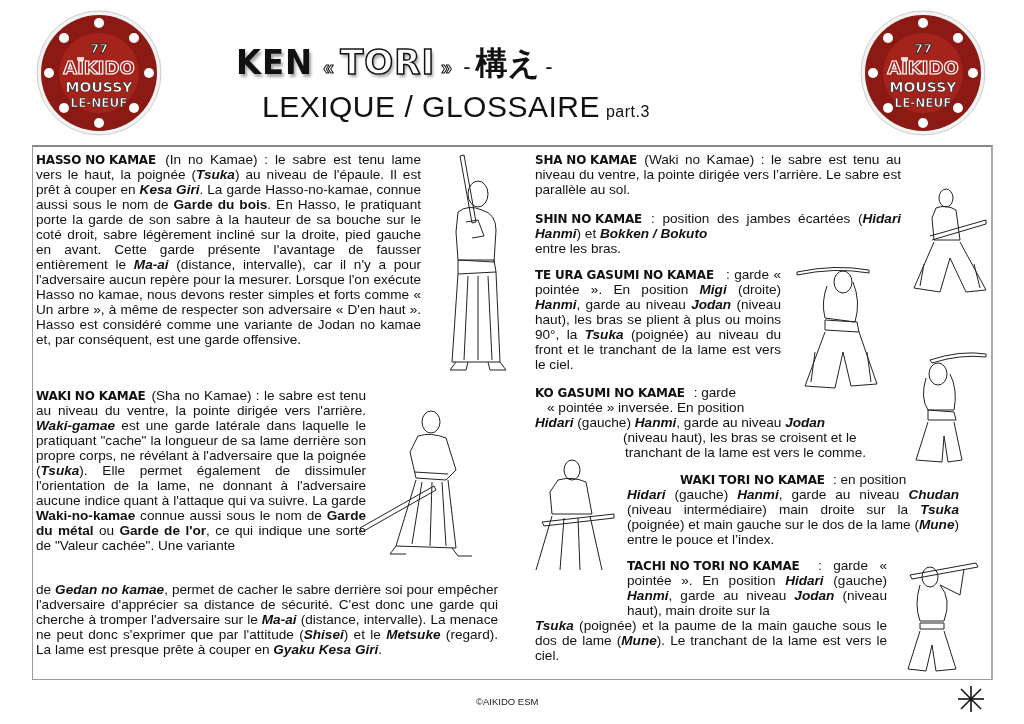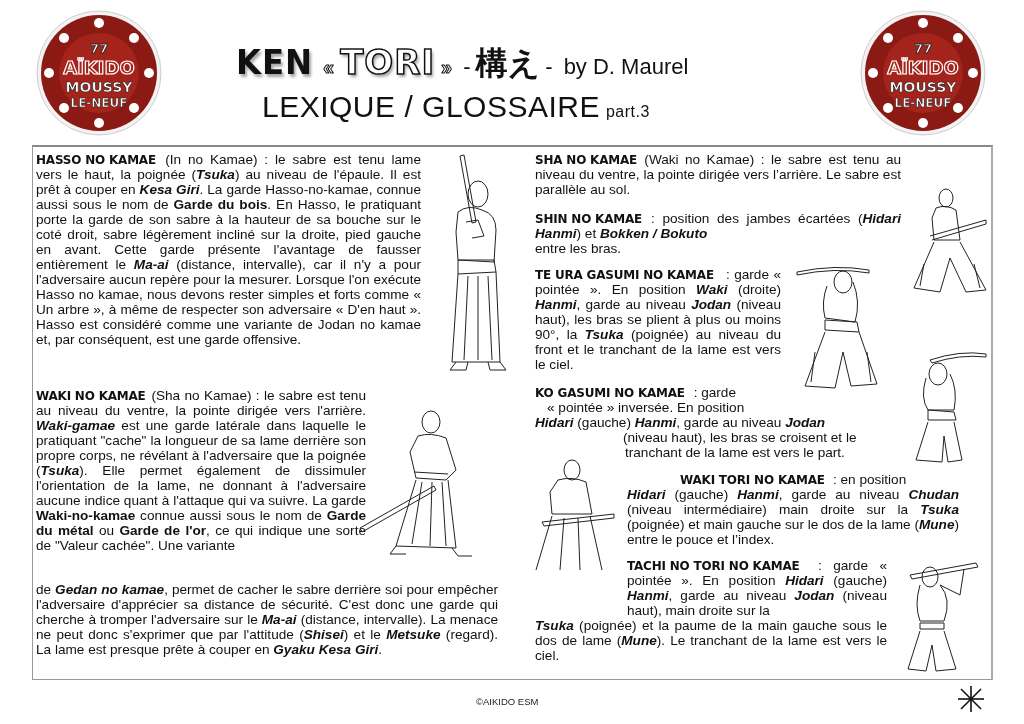--- a/index.html
+++ b/index.html
@@ -83,21 +83,20 @@
 </div>
 
 <div class="title-line1">
   <span class="t-ken">KEN</span>
   <span class="t-guil">«</span>
   <span class="t-kamae">TORI</span>
   <span class="t-guil">»</span>
   <span class="t-dash">-</span>
   <span class="t-kanji">構え</span>
   <span class="t-dash">-</span>
-  <span class="t-by">by D. Maurel</span>
 </div>
 <div class="title-line2">
   <span>LEXIQUE / GLOSSAIRE</span><span class="part">part.3</span>
 </div>
 
 <div class="frame"></div>
 
 <div class="entry" style="left:36px; top:152px; width:385px;">
   <p><span class="h">HASSO NO KAMAE</span><span> (In no Kamae) : le sabre est tenu lame vers le haut, la poignée (</span><i>Tsuka</i><span>) au niveau de l'épaule. Il est prêt à couper en </span><i>Kesa Giri</i><span>. La garde Hasso-no-kamae, connue aussi sous le nom de </span><b>Garde du bois</b><span>. En Hasso, le pratiquant porte la garde de son sabre à la hauteur de sa bouche sur le coté droit, sabre légèrement incliné sur la droite, pied gauche en avant. Cette garde présente l'avantage de fausser entièrement le </span><i>Ma-ai</i><span> (distance, intervalle), car il n'y a pour l'adversaire aucun repère pour la mesurer. Lorsque l'on exécute Hasso no kamae, nous devons rester simples et forts comme « Un arbre », à même de respecter son adversaire « D'en haut ». Hasso est considéré comme une variante de Jodan no kamae et, par conséquent, est une garde offensive.</span></p>
 </div>
@@ -112,29 +111,29 @@
 <div class="entry" style="left:535px; top:152px; width:366px;">
   <p><span class="h">SHA NO KAMAE</span><span> (Waki no Kamae) : le sabre est tenu au niveau du ventre, la pointe dirigée vers l’arrière. Le sabre est parallèle au sol.</span></p>
 </div>
 
 <div class="entry" style="left:535px; top:211px; width:366px;">
   <p><span class="h">SHIN NO KAMAE</span><span> : position des jambes écartées (</span><i>Hidari Hanmi</i><span>) et </span><i>Bokken / Bokuto</i></p>
   <p style="text-align:left;">entre les bras.</p>
 </div>
 
 <div class="entry" style="left:535px; top:267px; width:246px;">
-  <p><span class="h">TE URA GASUMI NO KAMAE</span><span> : garde « pointée ». En position </span><i>Waki</i><span> (droite) </span><i>Hanmi</i><span>, garde au niveau </span><i>Jodan</i><span> (niveau haut), les bras se plient à plus ou moins 90°, la </span><i>Tsuka</i><span> (poignée) au niveau du front et le tranchant de la lame est vers le ciel.</span></p>
+  <p><span class="h">TE URA GASUMI NO KAMAE</span><span> : garde « pointée ». En position </span><i>Migi</i><span> (droite) </span><i>Hanmi</i><span>, garde au niveau </span><i>Jodan</i><span> (niveau haut), les bras se plient à plus ou moins 90°, la </span><i>Tsuka</i><span> (poignée) au niveau du front et le tranchant de la lame est vers le ciel.</span></p>
 </div>
 
 <div class="entry" style="left:535px; top:385px; width:364px; text-align:left;">
   <p style="text-align:left;"><span class="h">KO GASUMI NO KAMAE</span><span> : garde</span></p>
   <p style="text-align:left;margin-left:12px;">« pointée » inversée. En position</p>
   <p style="text-align:justify;"><i>Hidari</i><span> (gauche) </span><i>Hanmi</i><span>, garde au niveau </span><i>Jodan</i></p>
   <p style="margin-left:88px; text-align:left;">(niveau haut), les bras se croisent et le</p>
-  <p style="margin-left:90px; text-align:left;">tranchant de la lame est vers le part.</p>
+  <p style="margin-left:90px; text-align:left;">tranchant de la lame est vers le comme.</p>
 </div>
 
 <div class="entry" style="left:627px; top:472px; width:332px;">
   <p style="text-align:center;"><span class="h">WAKI TORI NO KAMAE</span><span> : en position</span></p>
   <p><i>Hidari</i><span> (gauche) </span><i>Hanmi</i><span>, garde au niveau </span><i>Chudan</i><span> (niveau intermédiaire) main droite sur la </span><i>Tsuka</i><span> (poignée) et main gauche sur le dos de la lame (</span><i>Mune</i><span>) entre le pouce et l’index.</span></p>
 </div>
 
 <div class="entry" style="left:627px; top:558px; width:260px;">
   <p><span class="h">TACHI NO TORI NO KAMAE</span><span> : garde « pointée ». En position </span><i>Hidari</i><span> (gauche) </span><i>Hanmi</i><span>, garde au niveau </span><i>Jodan</i><span> (niveau haut), main droite sur la</span></p>
 </div>

